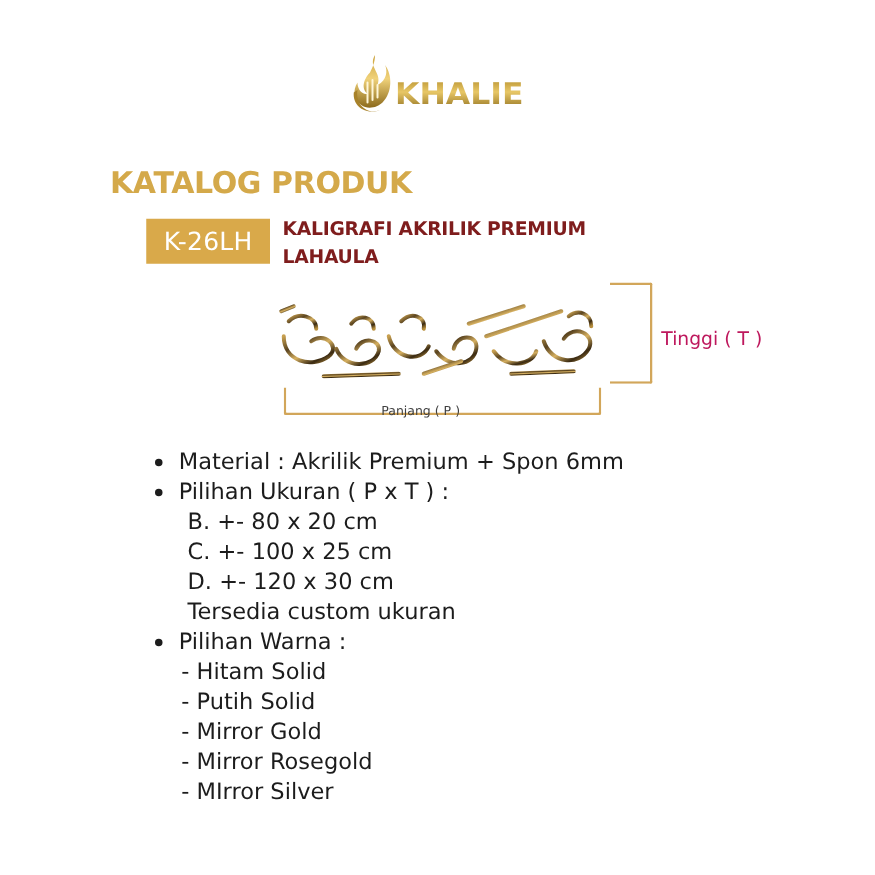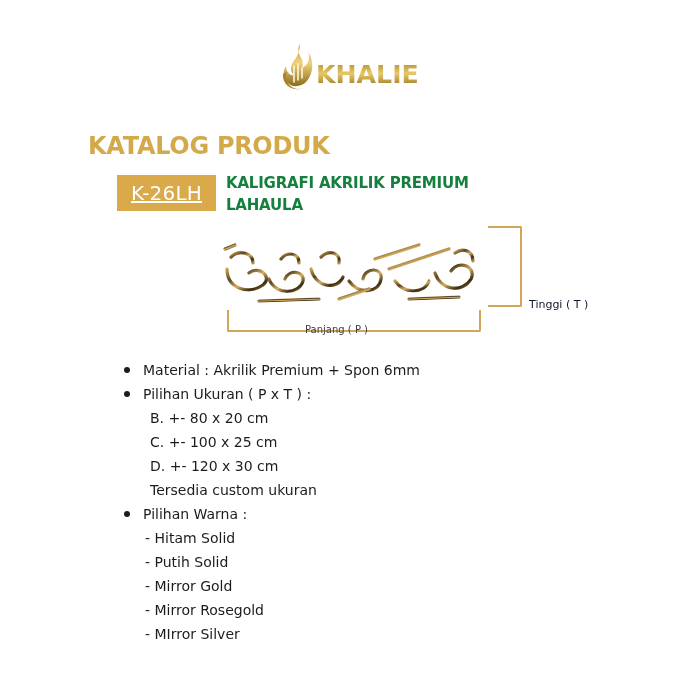--- a/index.html
+++ b/index.html
@@ -51,30 +51,29 @@
     }
     .badge {
       left: 117px; top: 175px;
       width: 99px; height: 36px;
       background: #d9a94a;
       color: #ffffff;
       font-family: "DejaVu Sans", sans-serif;
       font-size: 20px;
       display: flex; align-items: center; justify-content: center;
       letter-spacing: 0.2px;
-      text-decoration: underline;
     }
     .product-name {
       left: 226px; top: 172px;
       width: 300px;
       font-family: "DejaVu Sans", sans-serif;
       font-weight: bold;
       font-size: 15px;
       line-height: 22px;
-      color: #15803d;
+      color: #7f1d1d;
       letter-spacing: -0.2px;
     }
 
     
     .calligraphy {
       left: 219px; top: 229px;
       width: 261px; height: 78px;
     }
 
     
@@ -89,38 +88,37 @@
     .bracket-bottom {
       left: 227px; top: 310px;
       width: 250px; height: 20px;
       border-left: 2px solid #d2a65a;
       border-right: 2px solid #d2a65a;
       border-bottom: 2px solid #d2a65a;
       border-radius: 0 0 2px 2px;
     }
     .label-tinggi {
       left: 529px; top: 262px;
-      font-size: 11px;
-      color: #0f172a;
-      white-space: nowrap;
-      margin-top: 36px;
+      font-size: 15px;
+      color: #be185d;
+      white-space: nowrap;
     }
     .label-panjang {
       left: 305px; top: 324px;
       font-size: 10px;
       color: #404040;
       white-space: nowrap;
     }
 
     
     .specs {
       left: 120px; top: 358px;
       width: 560px;
       font-family: "DejaVu Sans", sans-serif;
-      font-size: 14px;
+      font-size: 18px;
       color: #1c1c1c;
     }
     .line {
       height: 24px;
       line-height: 24px;
       white-space: nowrap;
       position: relative;
     }
     .bullet-line { padding-left: 23px; }
     .bullet {

